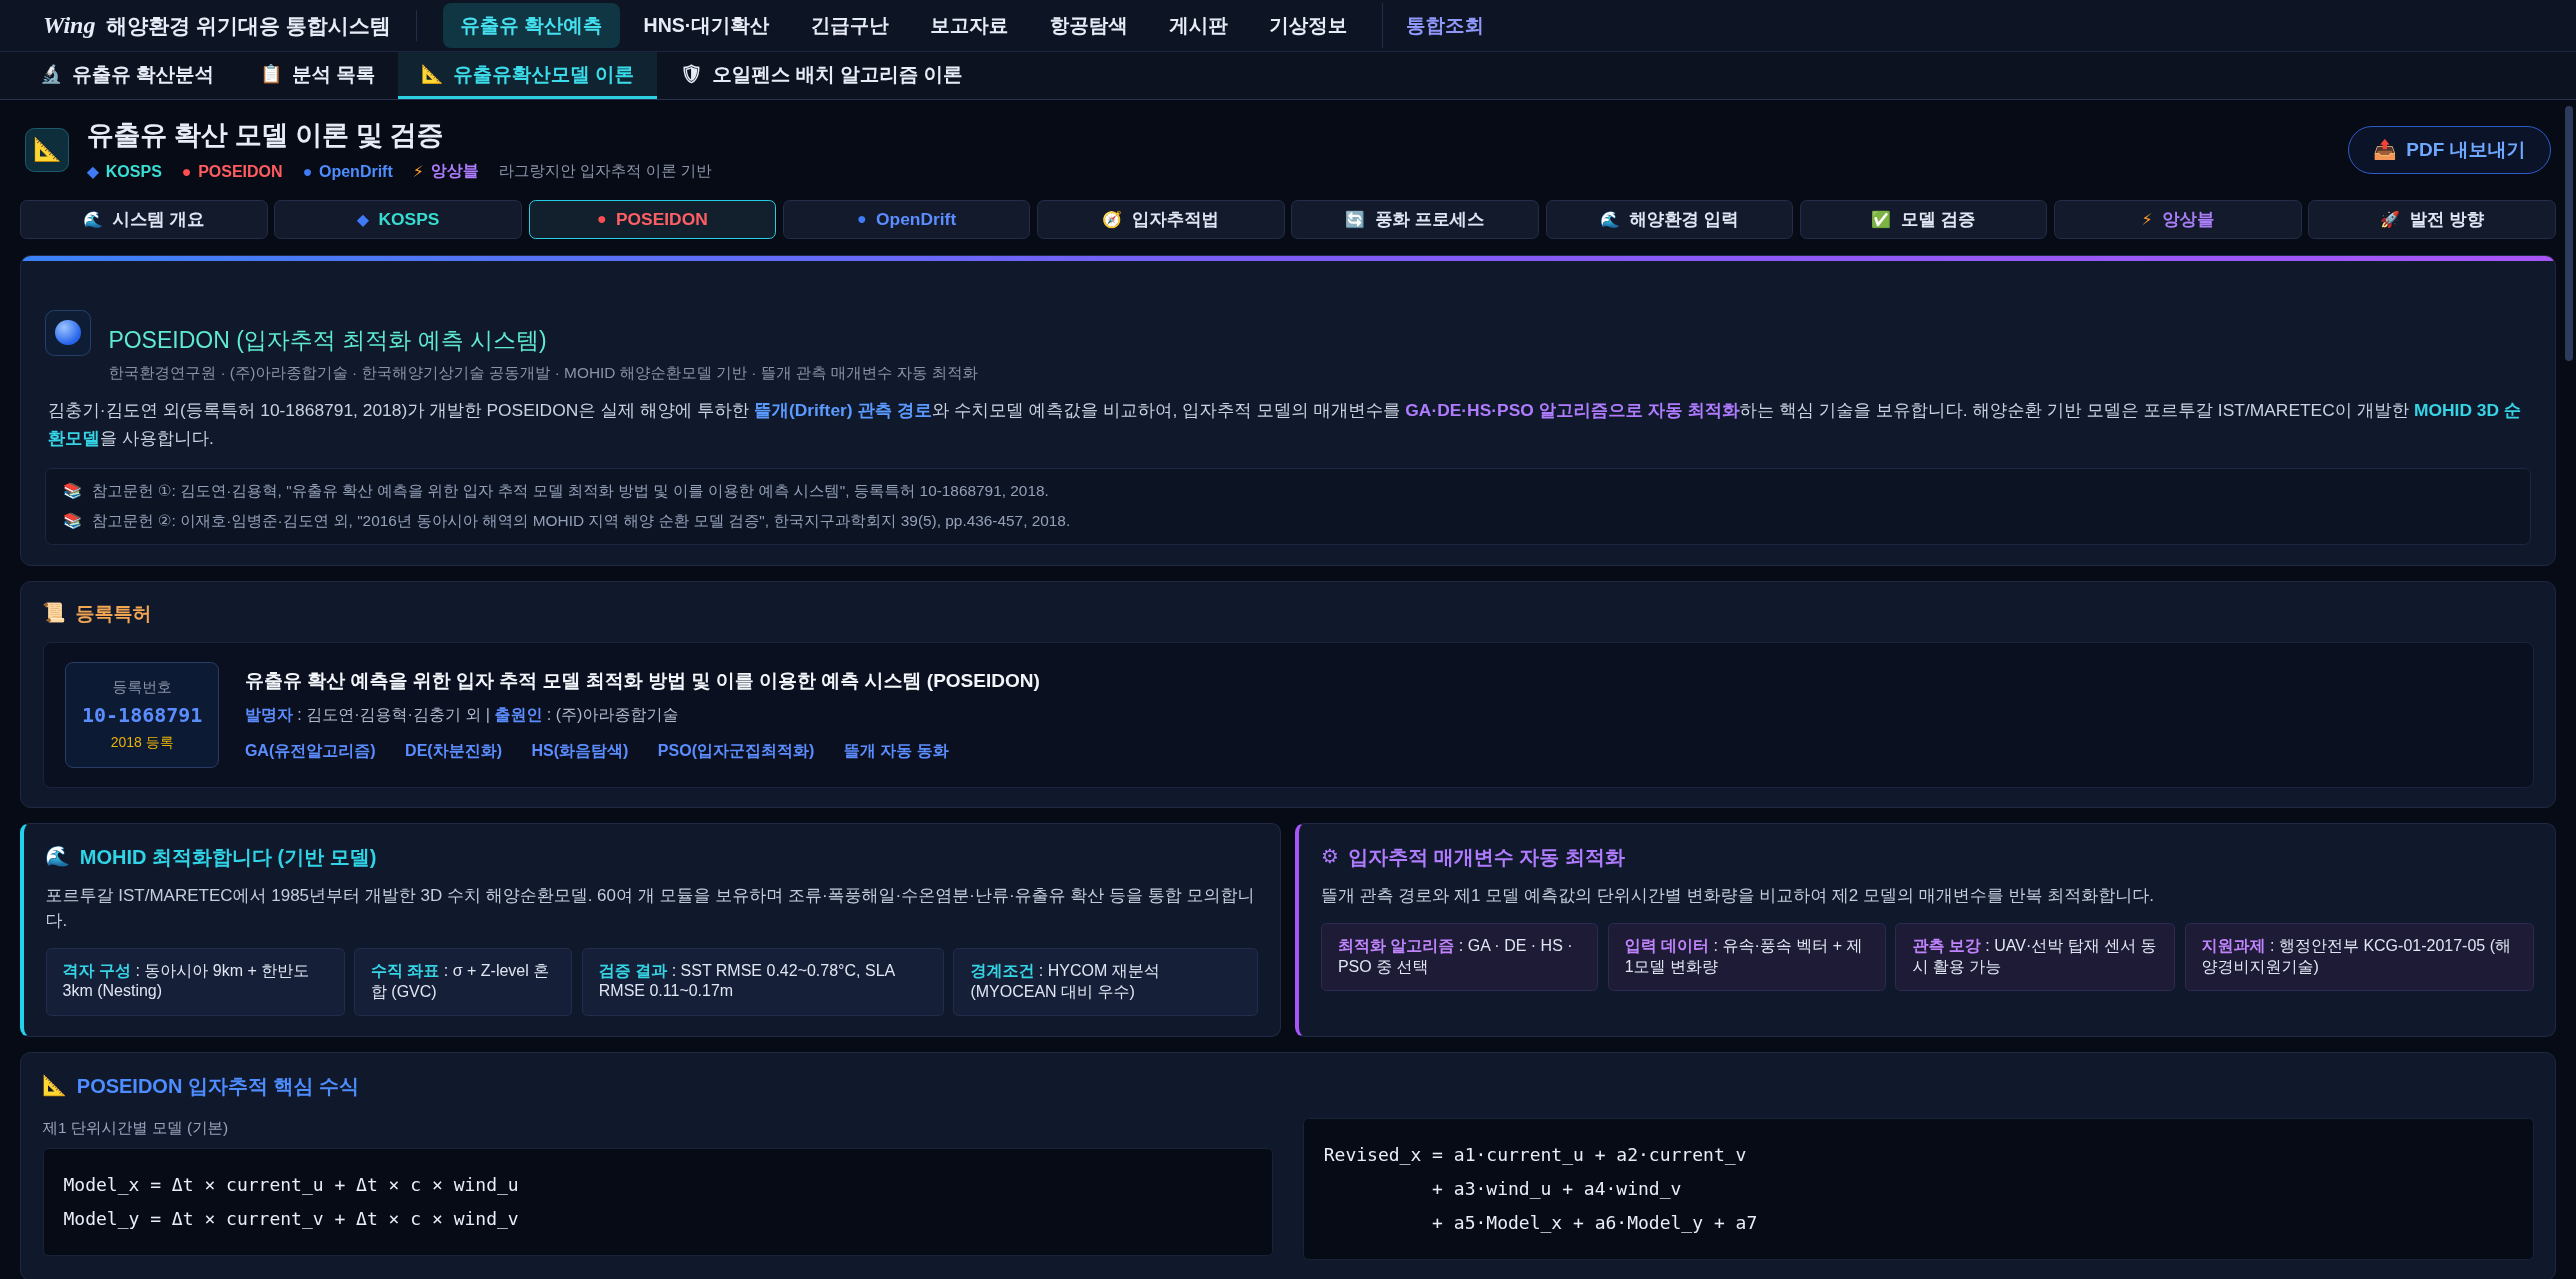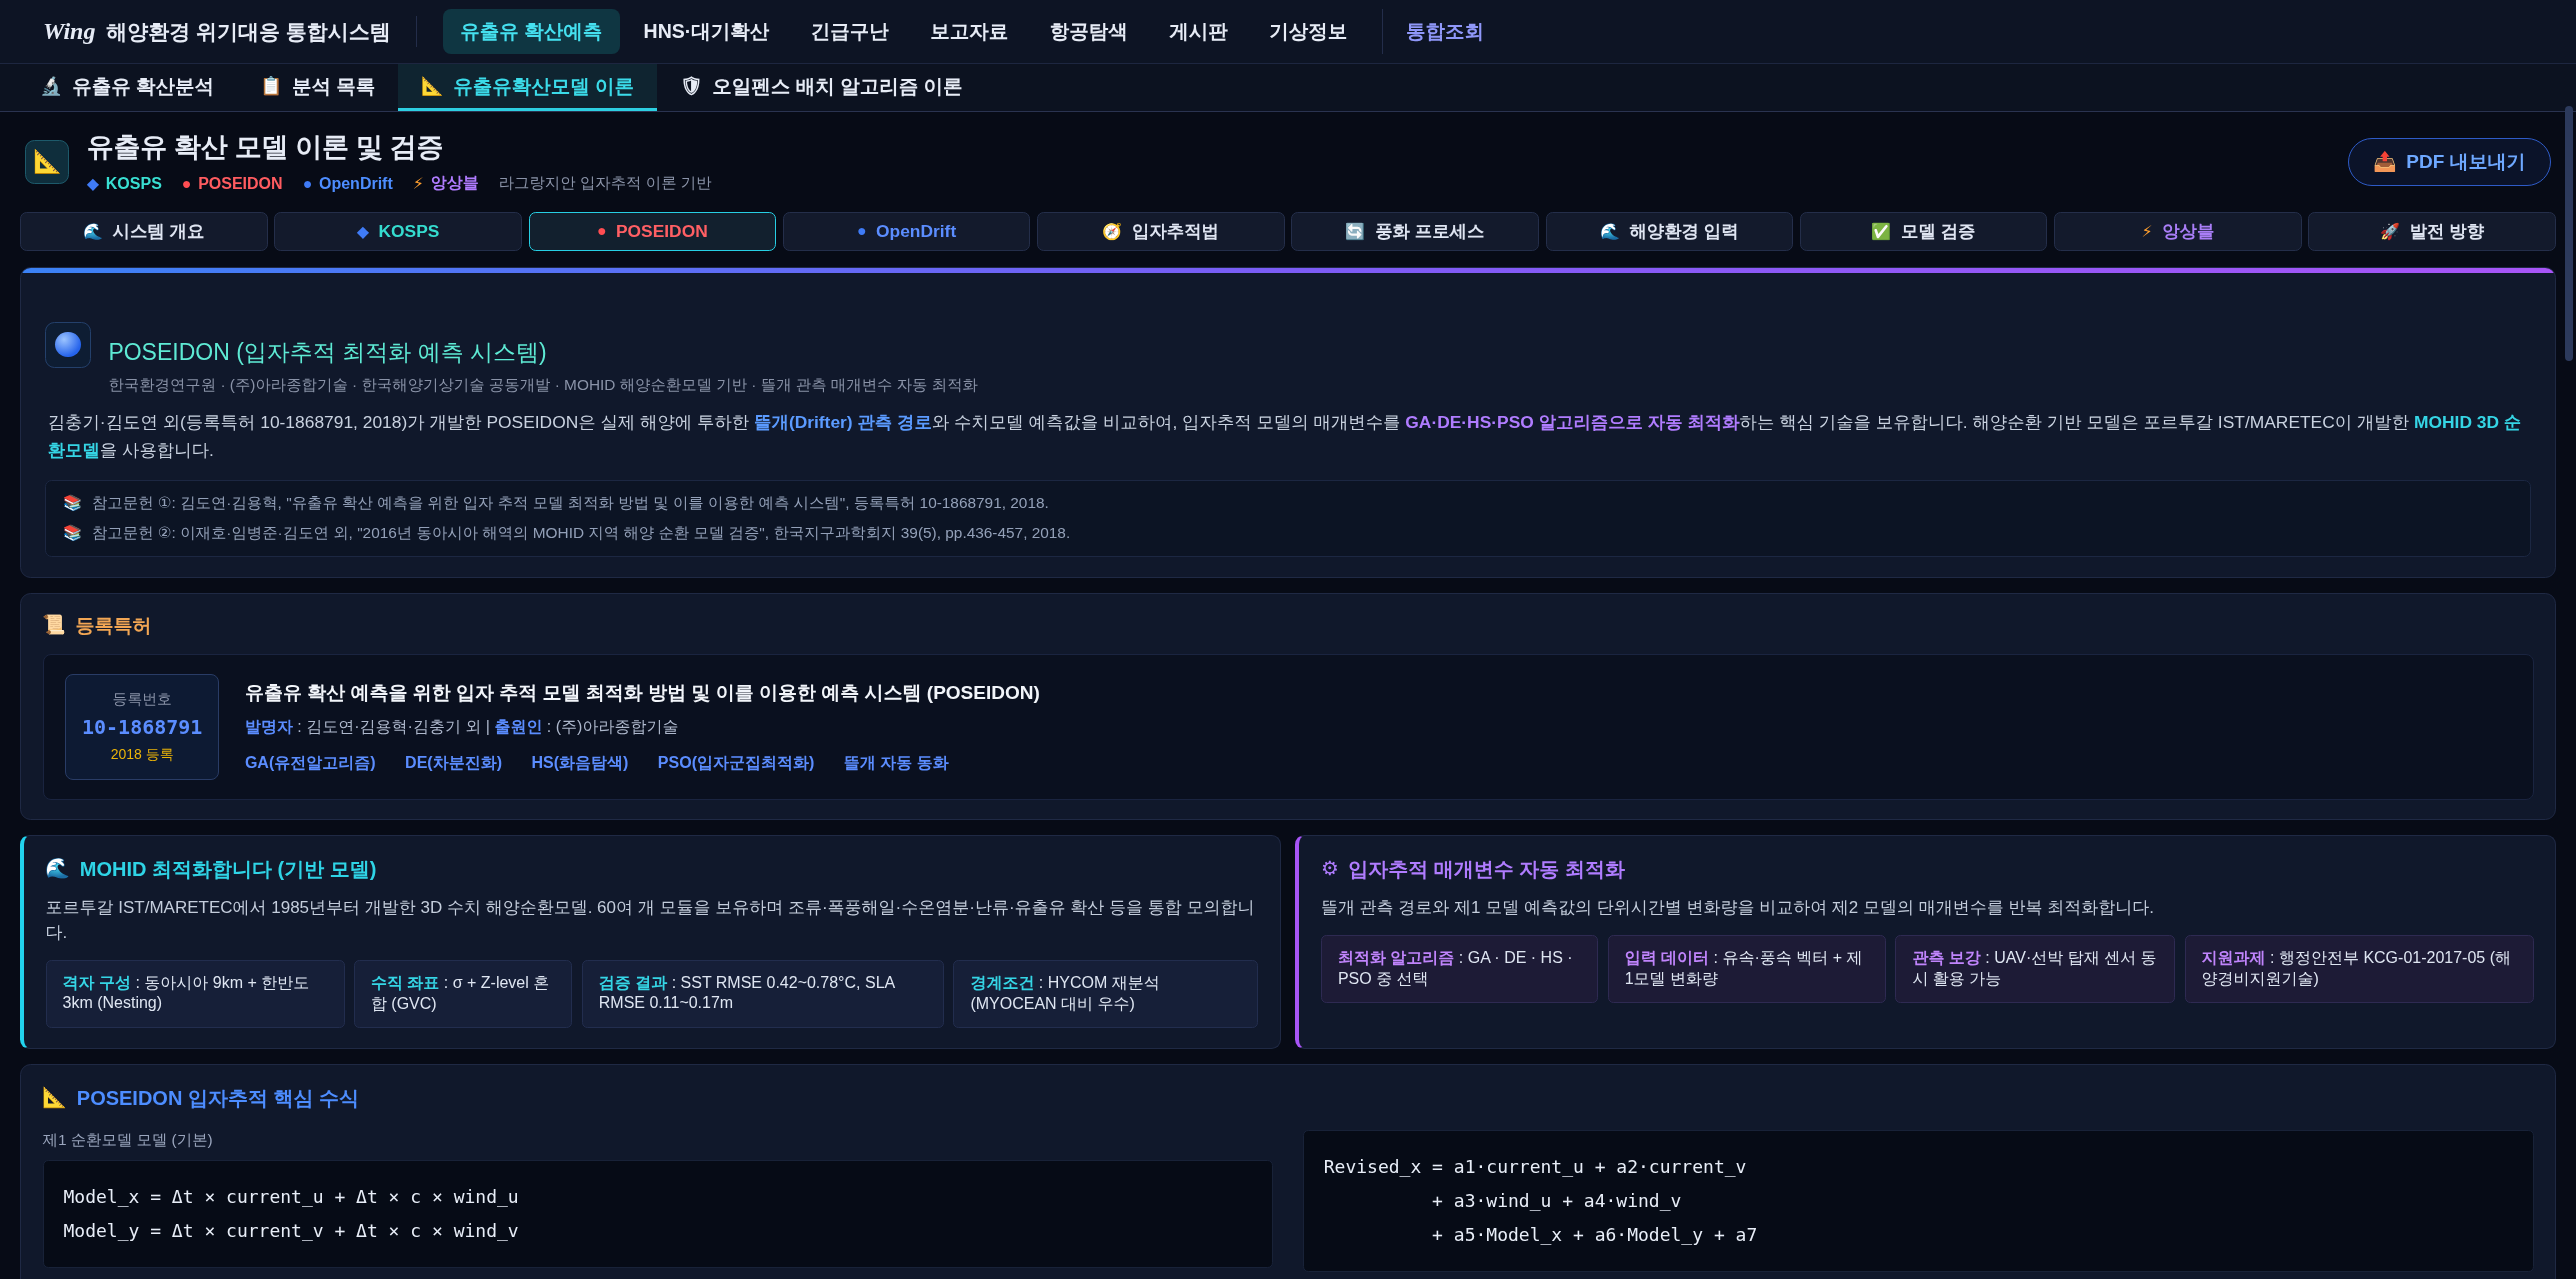--- a/index.html
+++ b/index.html
@@ -1,20 +1,20 @@
 <!DOCTYPE html>
 <html style="font-size:10.7px"><head>
 <meta charset="utf-8">
 <style>
   * { box-sizing: border-box; margin: 0; padding: 0; }
   html,body { width:2576px; height:1279px; overflow:hidden; background:#070b16;
     font-family:"Liberation Sans","DejaVu Sans",sans-serif; color:#e7ecf6; }
 
   
-  .topnav { height:64px; background:#0d1424; border-bottom:0.7px solid #1d2640;
+  .topnav { height:52px; background:#0d1424; border-bottom:0.7px solid #1d2640;
     display:flex; align-items:center; padding:0 32px 0 43px; }
   .logo { display:flex; align-items:center; gap:10.7px; font-size:21px; font-weight:800; white-space:nowrap; }
   .logo-mark { font-family:"Liberation Serif",serif; font-style:italic; font-weight:900; font-size:24px; }
   .nav-items { display:flex; align-items:center; gap:6.7px; margin-left:25.5px; padding-left:25.5px;
     border-left:0.7px solid #232d4a; height:31px; }
   .nav-item { font-size:19.5px; font-weight:700; color:#e7ecf6; padding:9.4px 17.4px; border-radius:8px;
     white-space:nowrap; cursor:pointer; }
   .nav-item.active { background:#0f3642; color:#45e0ef; }
   .nav-item.accent { color:#8f97f8; margin-left:10.7px; border-left:0.7px solid #232d4a; border-radius:0;
     padding-left:23px; }
@@ -319,21 +319,21 @@
     </section>
   </div>
 
   <section class="card formulas">
     <h2>
       <span>📐</span>
       <span>POSEIDON 입자추적 핵심 수식</span>
     </h2>
     <div class="f-grid">
       <div>
-        <div class="f-label">제1 순환모델 모델 (기본)</div>
+        <div class="f-label">제1 단위시간별 모델 (기본)</div>
         <pre class="code">Model_x = Δt × current_u + Δt × c × wind_u
 Model_y = Δt × current_v + Δt × c × wind_v</pre>
 
       </div>
       <div>
         <pre class="code">Revised_x = a1·current_u + a2·current_v
           + a3·wind_u + a4·wind_v
           + a5·Model_x + a6·Model_y + a7</pre>
 
       </div>

